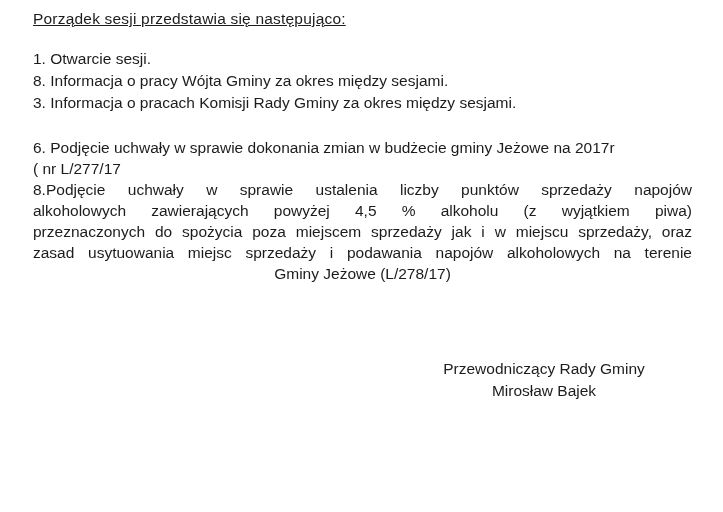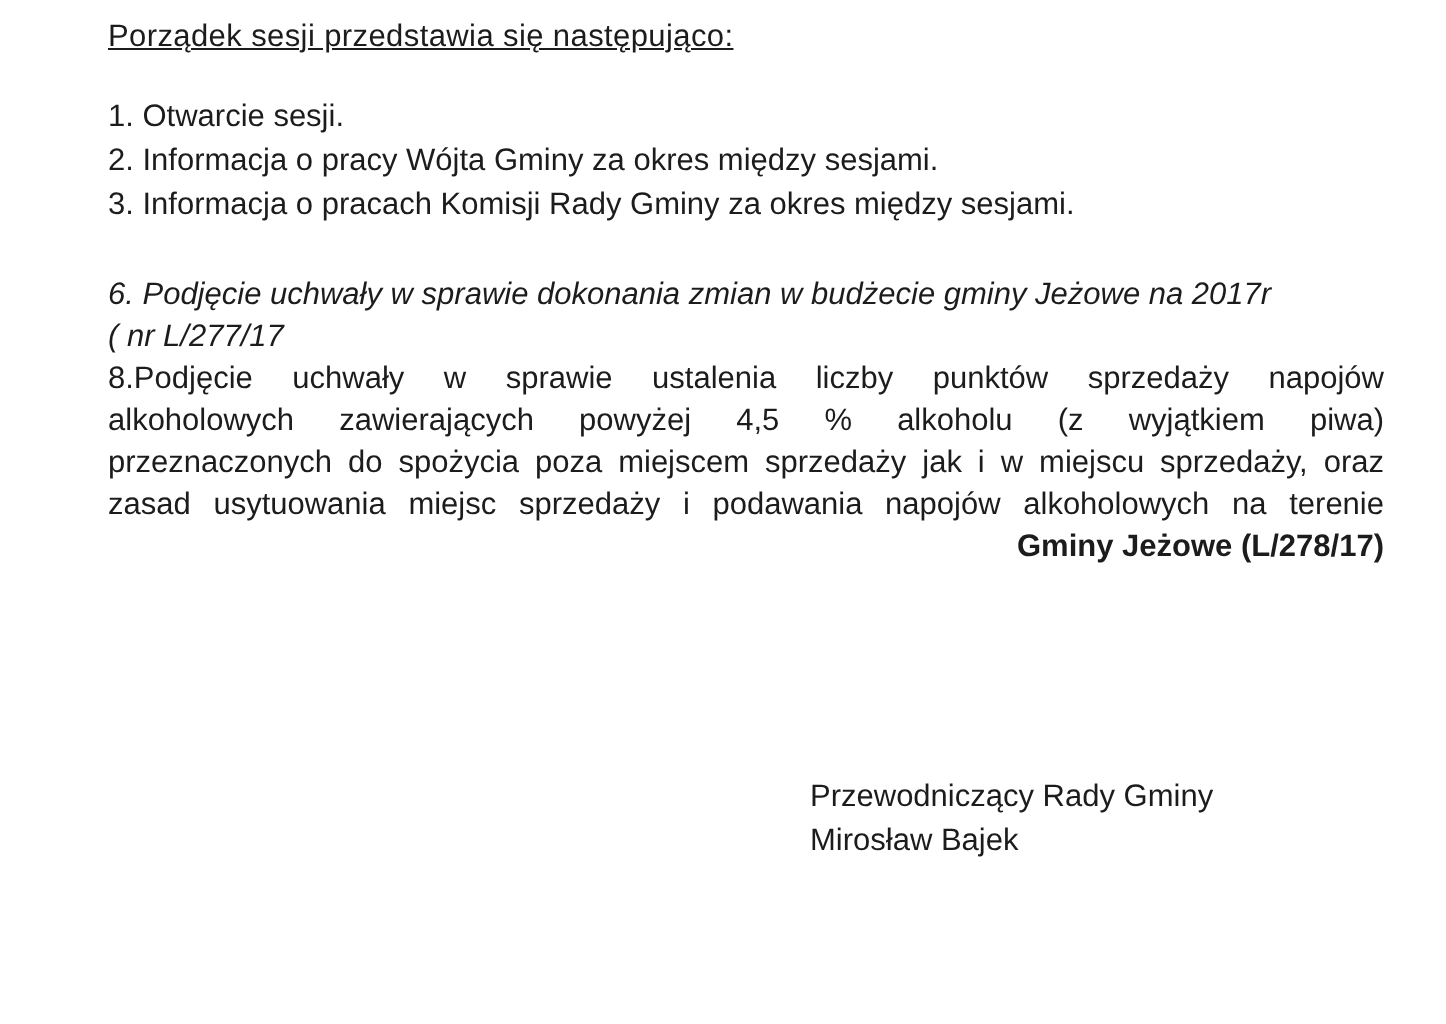--- a/index.html
+++ b/index.html
@@ -12,76 +12,74 @@
     height: 512px;
     overflow: hidden;
     font-family: "Liberation Sans", sans-serif;
     color: #1c1c1c;
     -webkit-font-smoothing: antialiased;
   }
   .doc {
     box-sizing: border-box;
     width: 723px;
     height: 512px;
-    padding: 8px 31px 0 54px;
+    padding: 8px 31px 0 33px;
     font-size: 15.5px;
   }
   .heading {
     display: inline-block;
     text-decoration: underline;
     line-height: 22px;
     margin-bottom: 18px;
     letter-spacing: 0.2px;
   }
   .list-top .line,
   .list-bottom .line {
     line-height: 22px;
     white-space: nowrap;
   }
   .para {
     line-height: 21px;
   }
   .para6 {
     margin-top: 23px;
-    font-style: italic;
   }
   .para .pline {
     line-height: 21px;
   }
   .para7 .pline.just {
     text-align: justify;
     text-align-last: justify;
   }
   .para7 .pline.last {
-    text-align: right;
-    font-weight: bold;
+    text-align: center;
   }
   .list-bottom {
     margin-top: 14px;
   }
   .signature {
-    margin-top: 104px;
+    margin-top: 74px;
     margin-left: 351px;
     width: 320px;
-    text-align: left;
+    text-align: center;
   }
   .signature .sig-line {
     line-height: 22px;
   }
 </style>
 </head>
 <body>
 
 <div class="doc">
 
   <div class="heading">Porządek sesji przedstawia się następująco:</div>
 
   <div class="list-top">
     <div class="line">1. Otwarcie sesji.</div>
-    <div class="line">2. Informacja o pracy Wójta Gminy za okres między sesjami.</div>
+    <div class="line">8. Informacja o pracy Wójta Gminy za okres między sesjami.</div>
     <div class="line">3. Informacja o pracach Komisji Rady Gminy za okres między sesjami.</div>
   </div>
 
   <div class="para para6">
     <div class="pline">6. Podjęcie uchwały w sprawie dokonania zmian w budżecie gminy Jeżowe na 2017r</div>
     <div class="pline">( nr L/277/17</div>
   </div>
 
   <div class="para para7">
     <div class="pline just">8.Podjęcie uchwały w sprawie ustalenia liczby punktów sprzedaży napojów</div>

